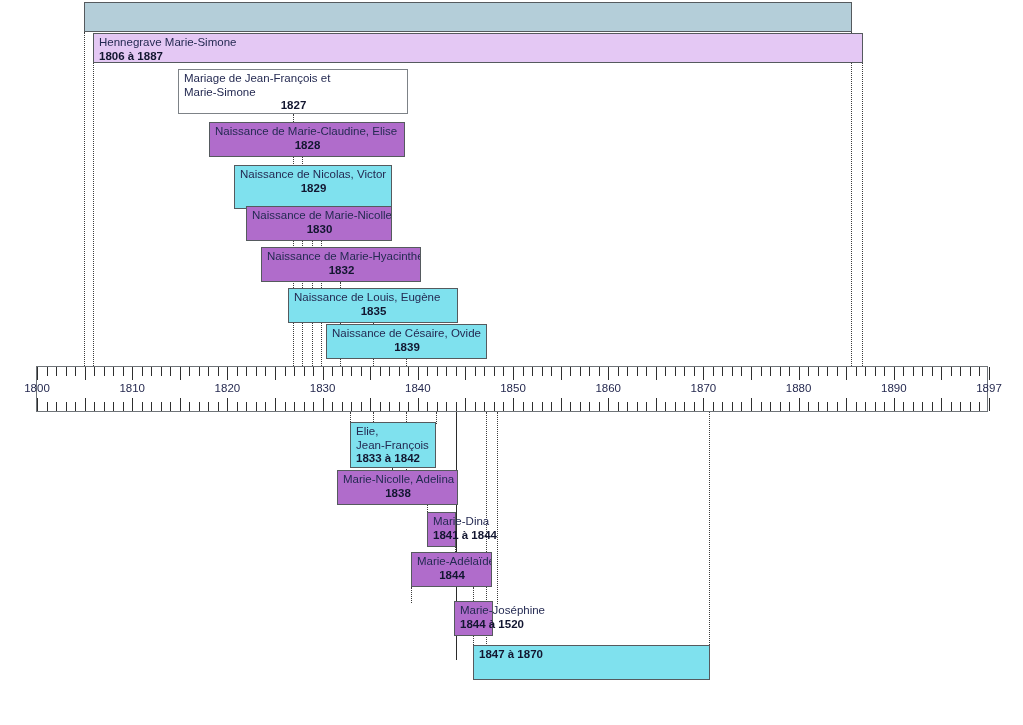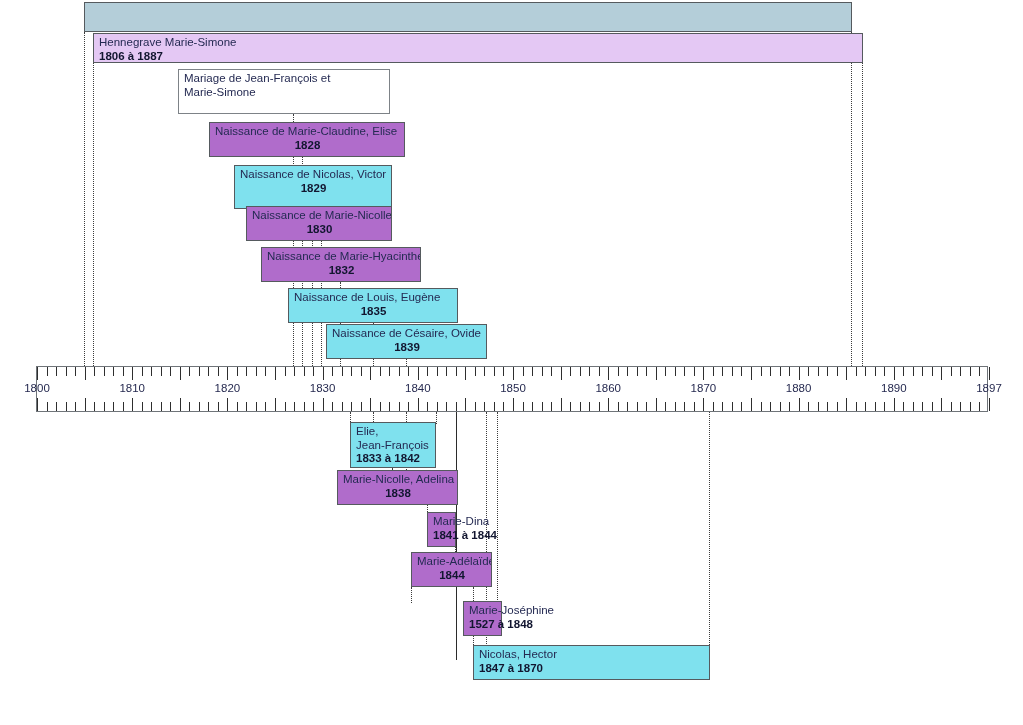--- a/index.html
+++ b/index.html
@@ -86,23 +86,24 @@
       <div class="guide" style="left: 851px; top: 32px; height: 334px;"></div>
       <div class="guide" style="left: 862px; top: 63px; height: 303px;"></div>
     </div>
   <div id="layer-top">
       <div class="evt blue" style="left: 84px; top: 2px; width: 768px; height: 30px;">
       </div>
       <div class="evt violet" style="left: 93px; top: 33px; width: 770px; height: 30px;">
         <span class="nm">Hennegrave Marie-Simone</span>
         <span class="yr">1806 à 1887</span>
       </div>
-      <div class="evt white center" style="left: 178px; top: 69px; width: 212px; height: 45px;">
+      <div class="evt white center" style="left: 178px; top: 69px; width: 230px; height: 45px;">
         <span class="nm">Mariage de Jean-François et</span>
         <span class="nm">Marie-Simone</span>
+        <span class="yr">1827</span>
       </div>
       <div class="evt purple center clip" style="left: 209px; top: 122px; width: 196px; height: 35px;">
         <span class="nm">Naissance de Marie-Claudine, Elise</span>
         <span class="yr">1828</span>
       </div>
       <div class="evt cyan center clip" style="left: 234px; top: 165px; width: 158px; height: 44px;">
         <span class="nm">Naissance de Nicolas, Victor</span>
         <span class="yr">1829</span>
       </div>
       <div class="evt purple center clip" style="left: 246px; top: 206px; width: 146px; height: 35px;">
@@ -371,23 +372,22 @@
         <span class="yr">1838</span>
       </div>
       <div class="evt purple" style="left: 427px; top: 512px; width: 29px; height: 35px;">
         <span class="nm">Marie-Dina</span>
         <span class="yr">1841 à 1844</span>
       </div>
       <div class="evt purple center clip" style="left: 411px; top: 552px; width: 81px; height: 35px;">
         <span class="nm">Marie-Adélaïde</span>
         <span class="yr">1844</span>
       </div>
-      <div class="evt purple" style="left: 454px; top: 601px; width: 39px; height: 35px; margin-left: 9px;">
+      <div class="evt purple" style="left: 454px; top: 601px; width: 39px; height: 35px;">
         <span class="nm">Marie-Joséphine</span>
-        <span class="yr">1527 à 1848</span>
+        <span class="yr">1844 à 1520</span>
       </div>
       <div class="evt cyan" style="left: 473px; top: 645px; width: 237px; height: 35px;">
-        <span class="nm">Nicolas, Hector</span>
         <span class="yr">1847 à 1870</span>
       </div>
     </div>
 
 </div>
 
 </body></html>

